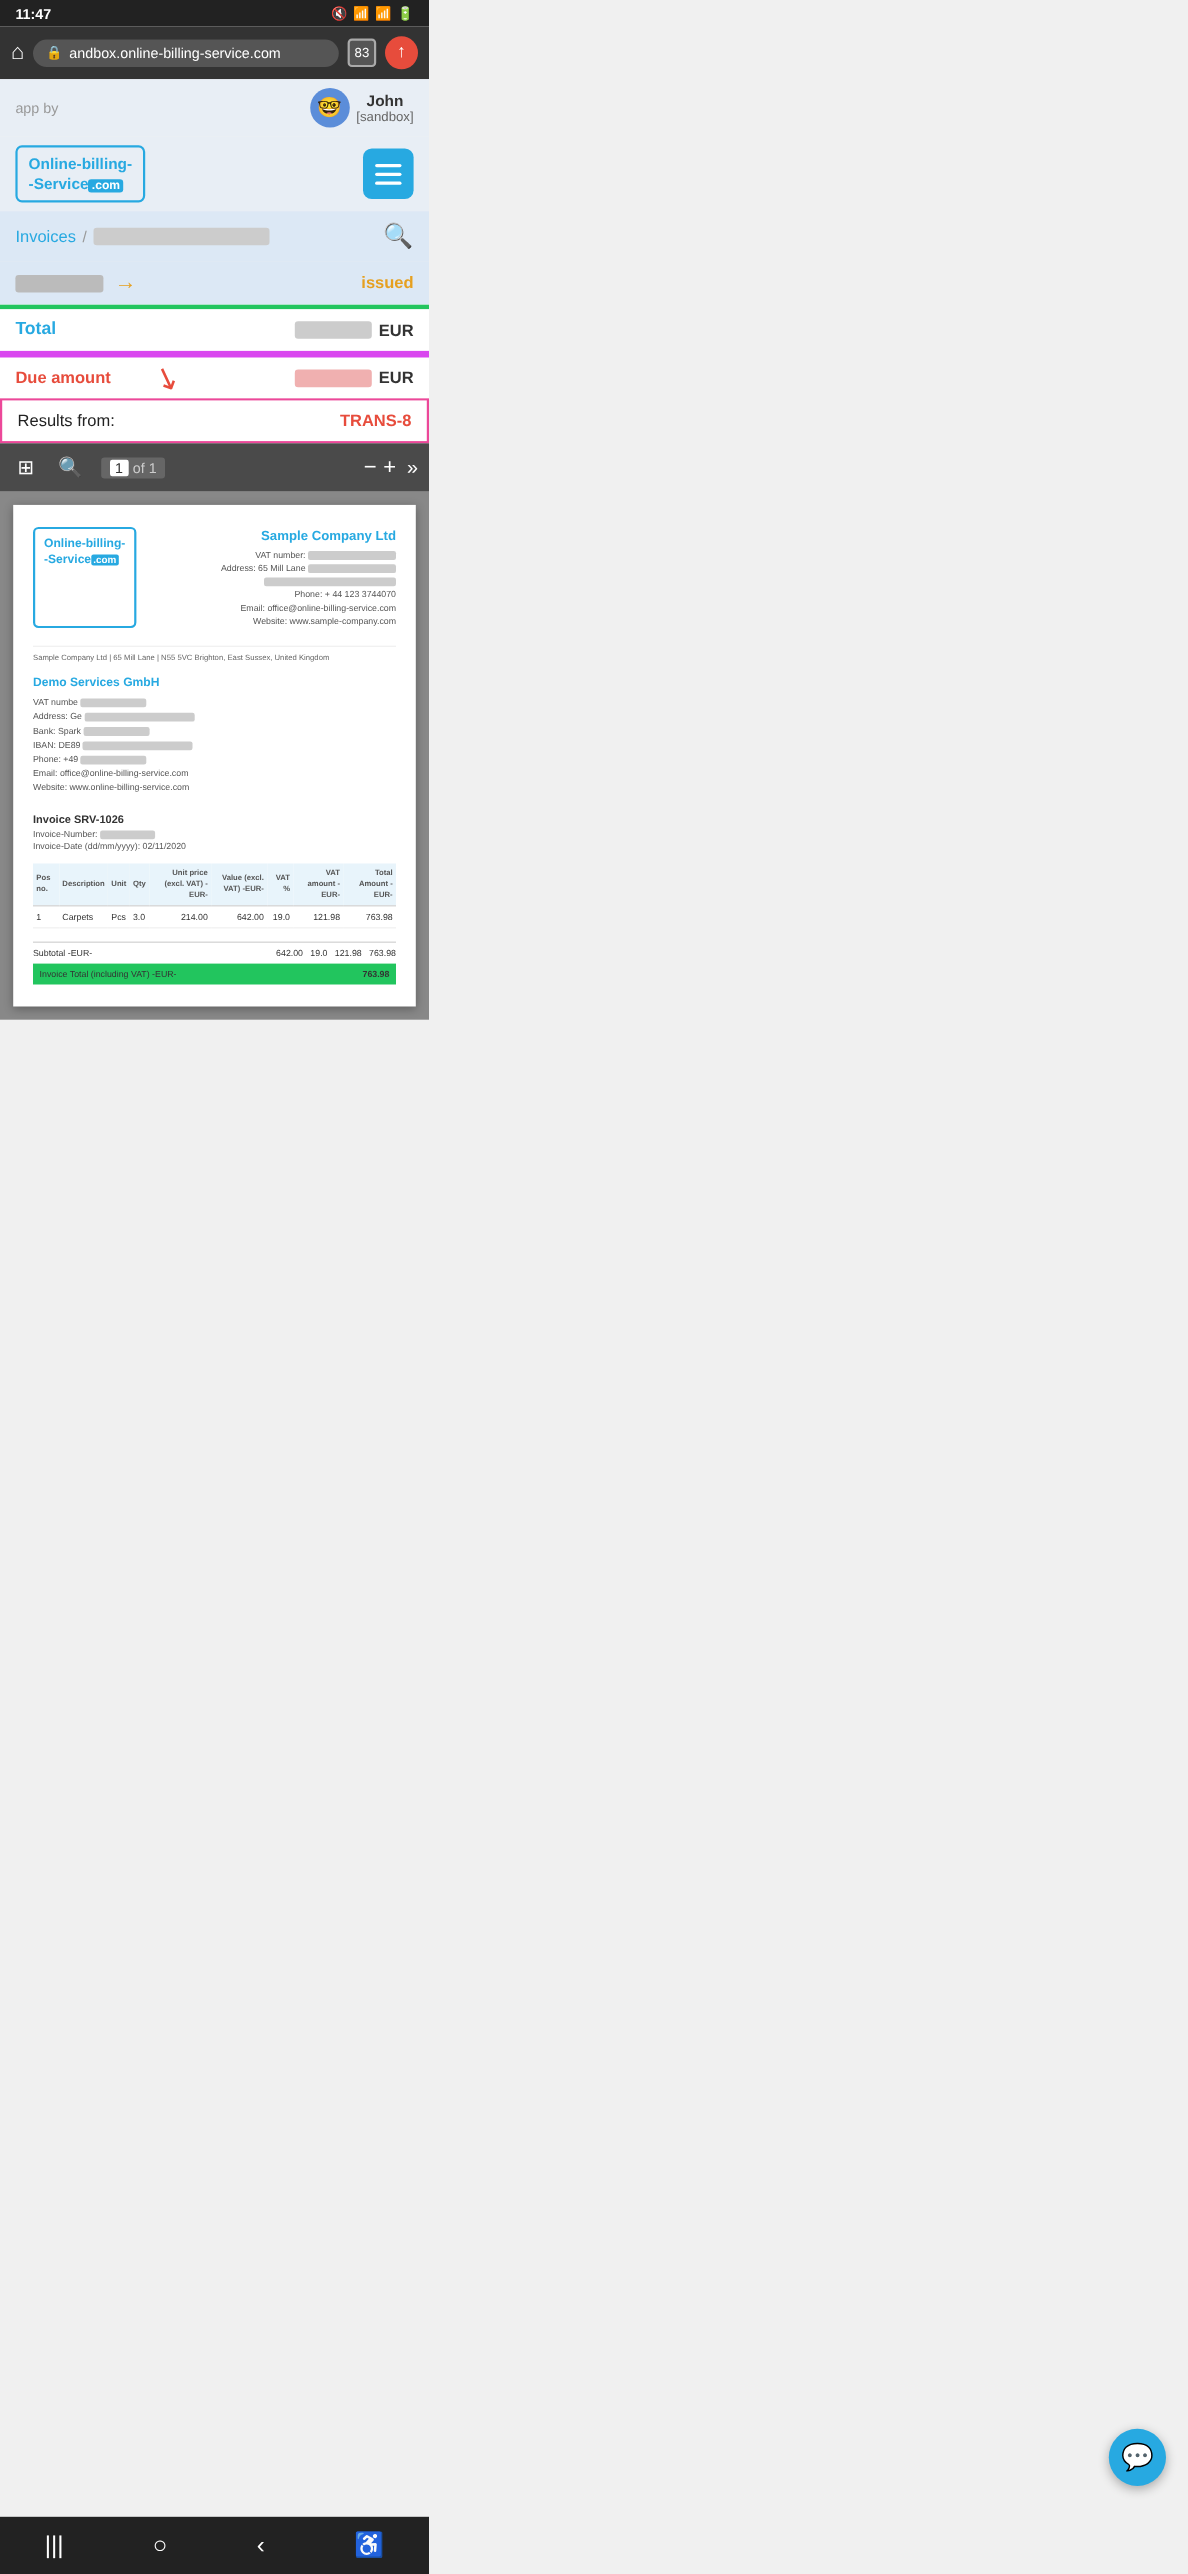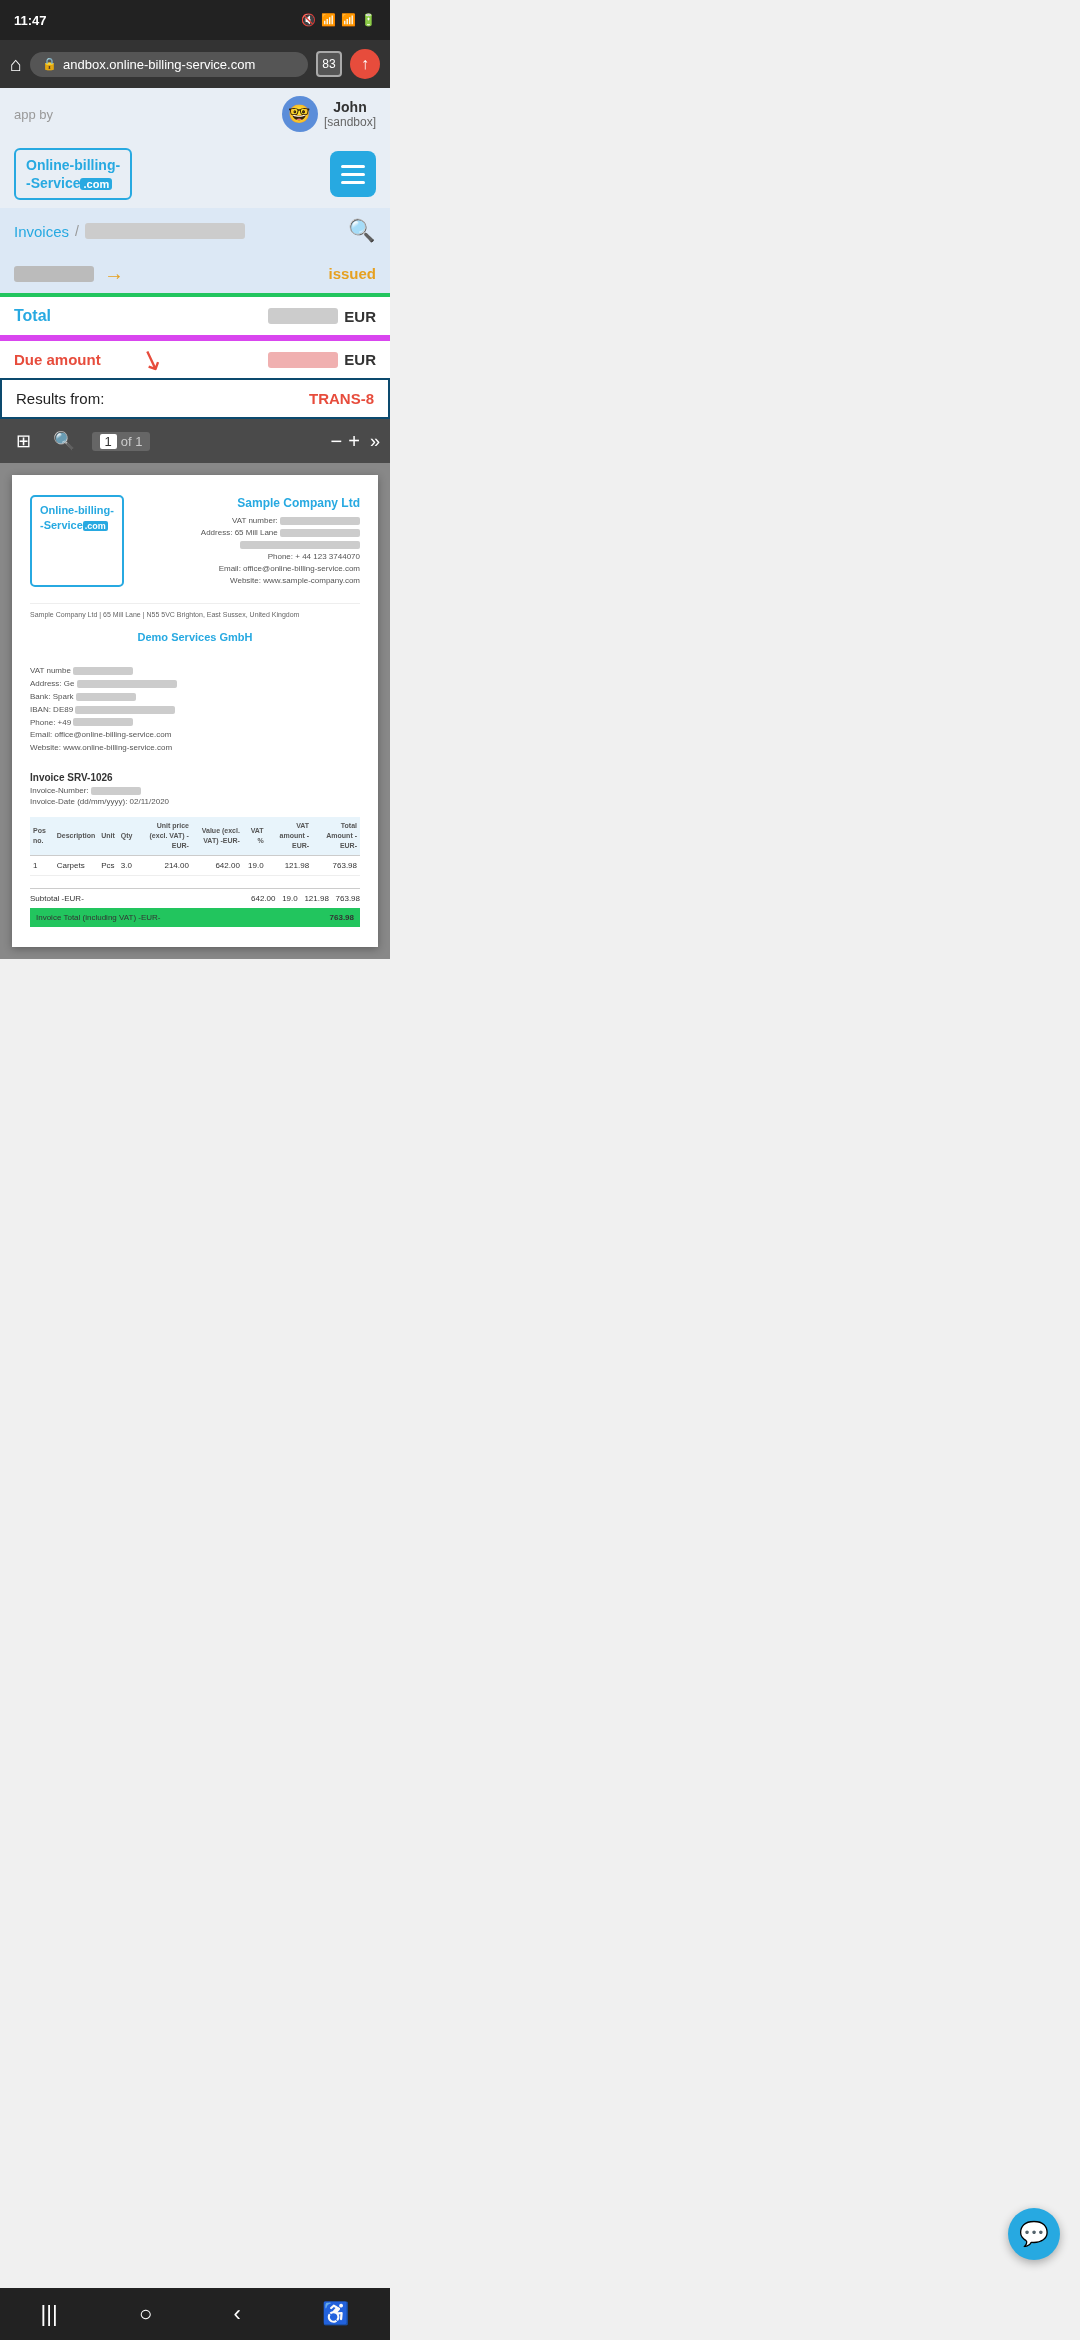--- a/index.html
+++ b/index.html
@@ -14,21 +14,21 @@
     }
 
     
     .status-bar {
       background: #222;
       color: white;
       display: flex;
       justify-content: space-between;
       align-items: center;
       padding: 6px 14px;
-      height: 40px;
+      height: 24px;
     }
     .status-time { font-size: 13px; font-weight: bold; }
     .status-icons { display: flex; align-items: center; gap: 5px; font-size: 12px; }
 
     
     .browser-bar {
       background: #333;
       padding: 8px 10px;
       display: flex;
       align-items: center;
@@ -225,21 +225,21 @@
       position: absolute;
       left: 140px;
       top: 2px;
       color: #e74c3c;
       font-size: 28px;
       transform: rotate(20deg);
     }
 
     
     .results-from-box {
-      border: 2px solid #0c4a6e;
+      border: 2px solid #ec4899;
       background: white;
       padding: 10px 14px;
       display: flex;
       align-items: center;
       justify-content: space-between;
     }
     .results-from-label { color: #222; font-size: 15px; }
     .results-from-value { color: #e74c3c; font-size: 15px; font-weight: bold; }
 
     
@@ -330,21 +330,21 @@
     
     .pdf-address-line {
       font-size: 7px;
       color: #666;
       margin-bottom: 10px;
       border-top: 1px solid #eee;
       padding-top: 6px;
     }
 
     
-    .pdf-recipient-name { color: #27a9e1; font-size: 11px; font-weight: bold; margin-bottom: 20px; text-align: center; }
+    .pdf-recipient-name { color: #27a9e1; font-size: 11px; font-weight: bold; margin-bottom: 4px; }
     .pdf-recipient-detail { font-size: 8px; color: #555; line-height: 1.6; }
     .pdf-recipient-blur {
       background: #ccc;
       border-radius: 2px;
       width: 60px;
       height: 8px;
       display: inline-block;
       vertical-align: middle;
     }
     .pdf-recipient-blur-wide {

